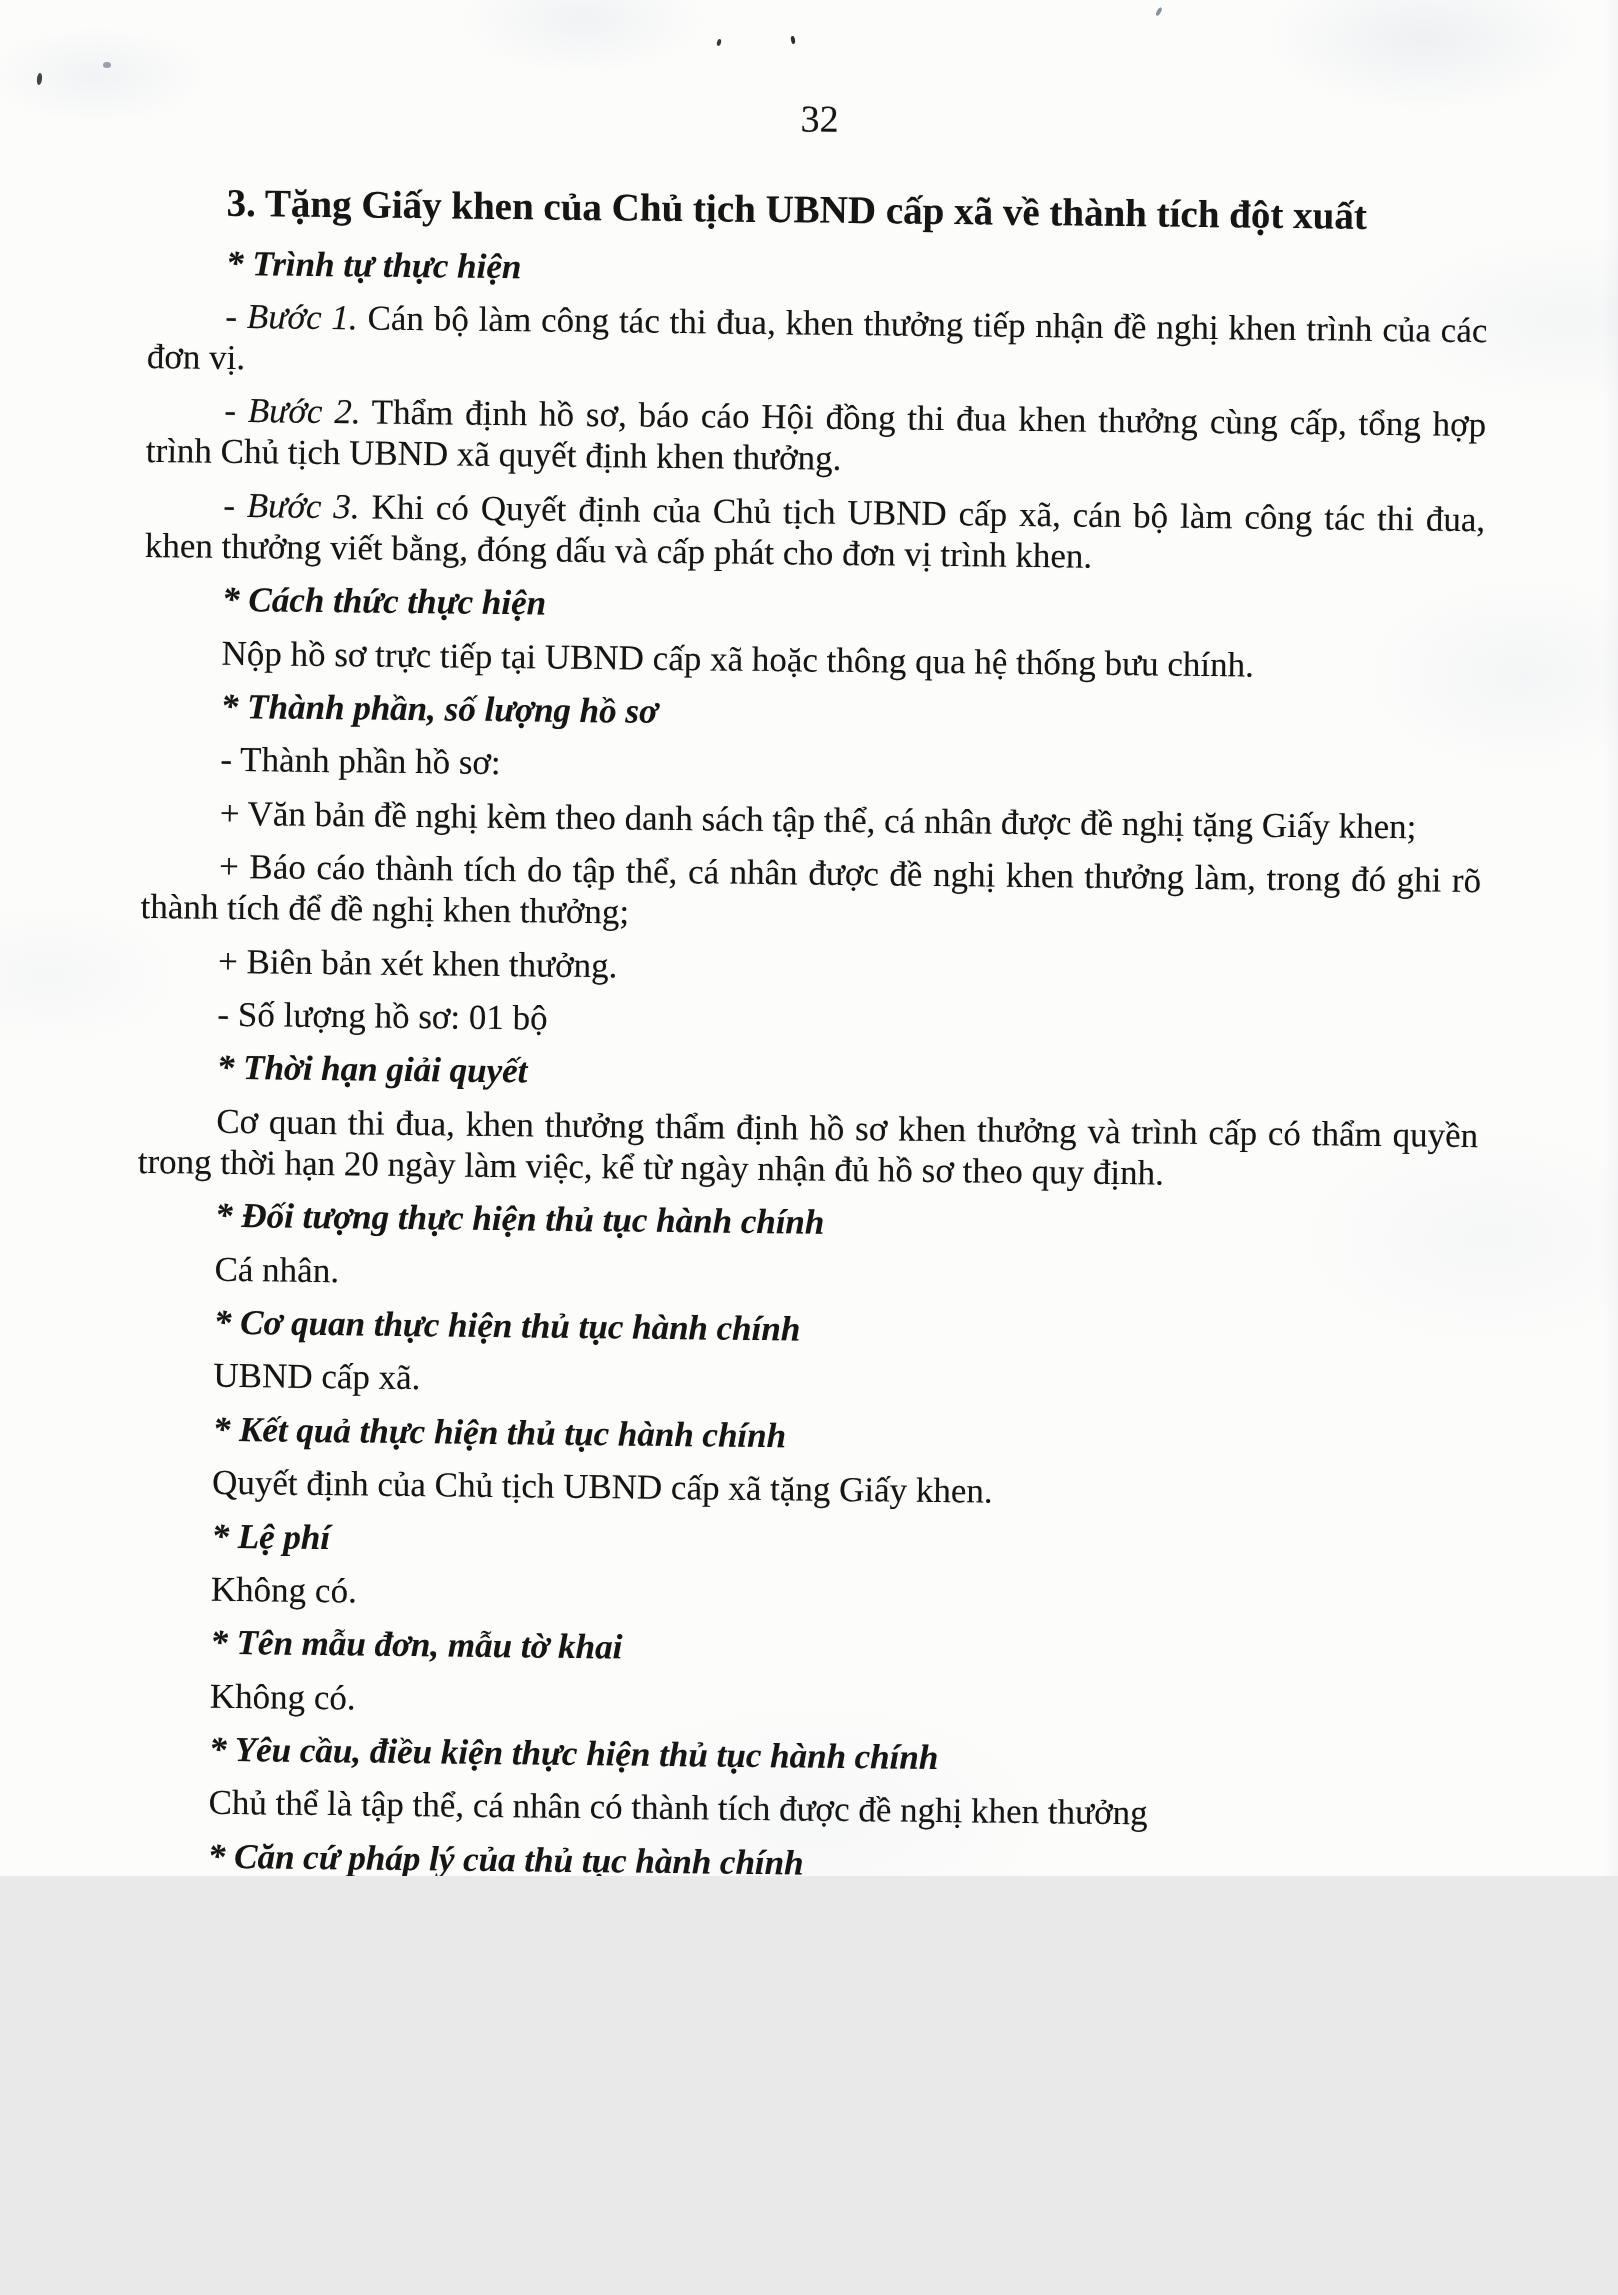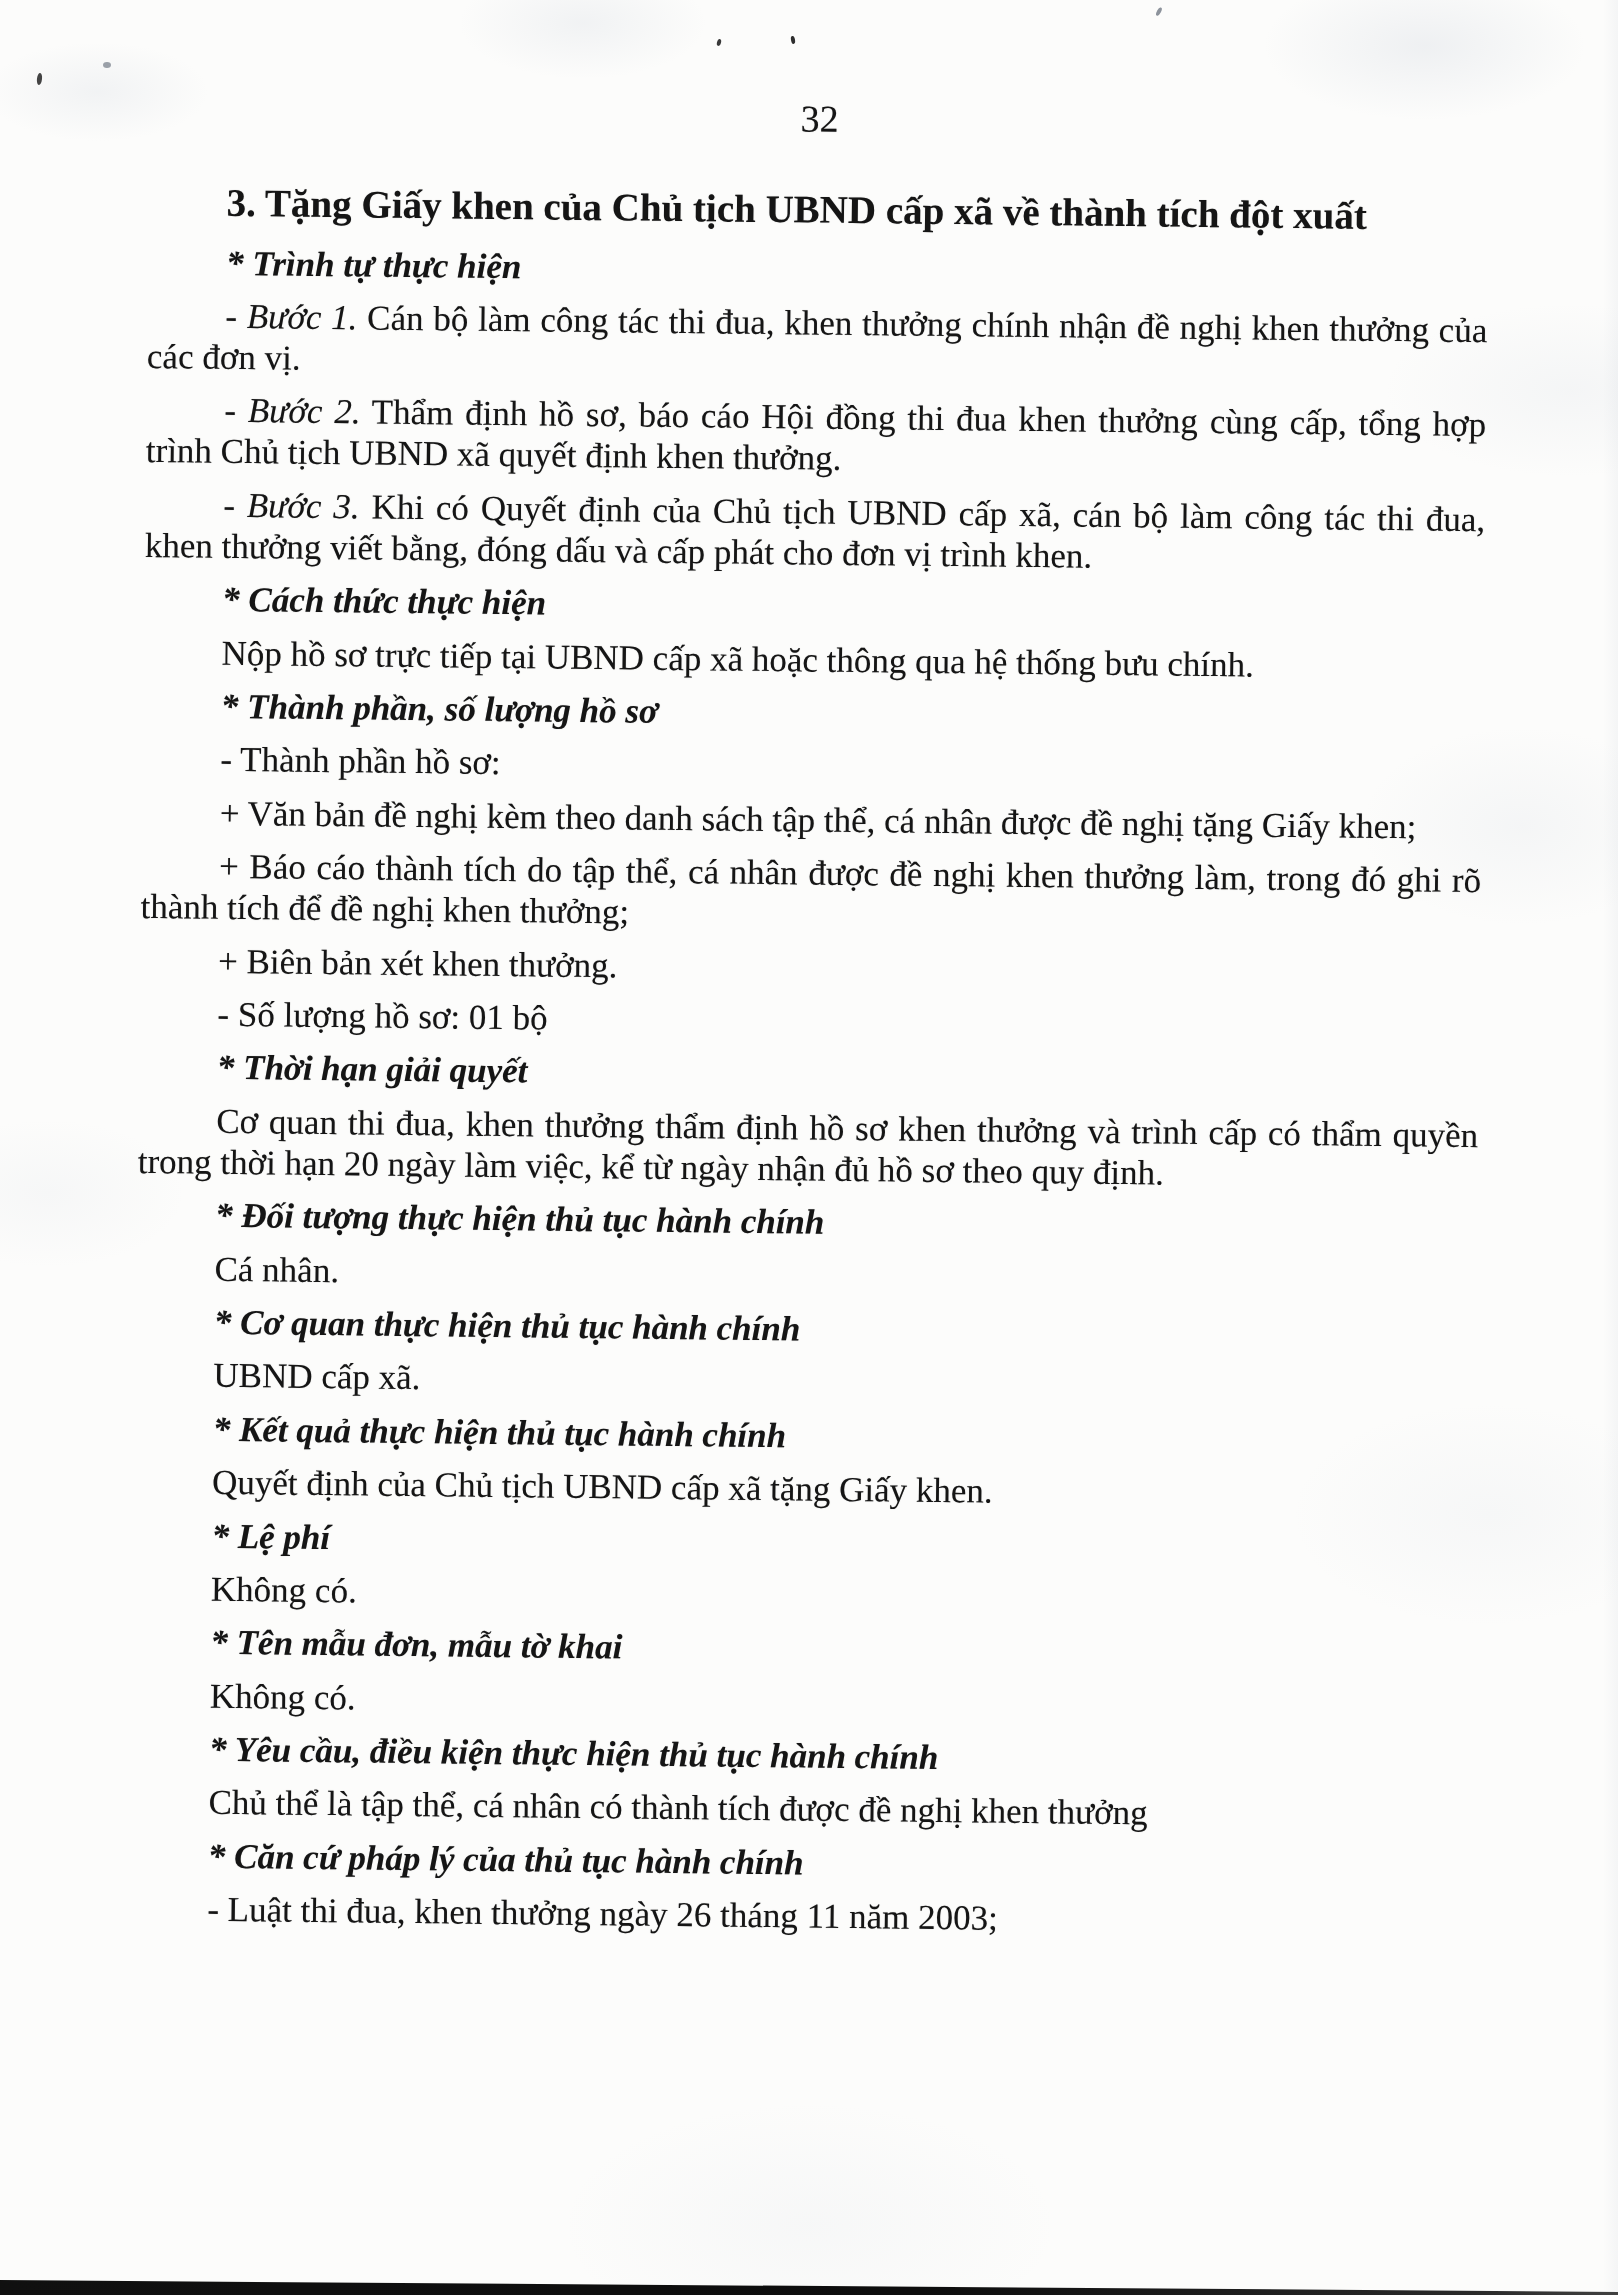--- a/index.html
+++ b/index.html
@@ -3,21 +3,21 @@
 <meta charset="utf-8">
 <style>
   html, body { margin: 0; padding: 0; }
   body {
     width: 1619px; height: 2295px;
     font-family: "Liberation Serif", "DejaVu Serif", serif;
     background: #e9e9e9;
   }
   .page {
     position: relative;
-    width: 1619px; height: 2295px;
+    width: 1619px; height: 1876px;
     overflow: hidden;
     background-color: #fcfcfb;
     background-image:
       radial-gradient(ellipse 230px 106px at 88% 2%, rgba(176,186,201,0.18), rgba(176,186,201,0) 70%),
       radial-gradient(ellipse 177px 80px at 36% 1%, rgba(176,186,201,0.15), rgba(176,186,201,0) 70%),
       radial-gradient(ellipse 159px 71px at 6% 4%, rgba(176,186,201,0.14), rgba(176,186,201,0) 70%),
       radial-gradient(ellipse 266px 124px at 97% 17%, rgba(176,186,201,0.10), rgba(176,186,201,0) 70%),
       radial-gradient(ellipse 230px 142px at 94% 36%, rgba(176,186,201,0.10), rgba(176,186,201,0) 70%),
       radial-gradient(ellipse 195px 106px at 3% 52%, rgba(176,186,201,0.08), rgba(176,186,201,0) 70%),
       radial-gradient(ellipse 283px 159px at 92% 66%, rgba(176,186,201,0.08), rgba(176,186,201,0) 70%),
@@ -87,21 +87,21 @@
   <div class="speck s5"></div>
 
   <div class="content">
 
     <div class="page-number">32</div>
 
     <div class="h1">3. Tặng Giấy khen của Chủ tịch UBND cấp xã về thành tích đột xuất</div>
 
     <div class="block section">* Trình tự thực hiện</div>
 
-    <div class="block para"><span class="step-lead">- Bước 1.</span><span> Cán bộ làm công tác thi đua, khen thưởng chính nhận đề nghị khen thưởng của các đơn vị.</span></div>
+    <div class="block para"><span class="step-lead">- Bước 1.</span><span> Cán bộ làm công tác thi đua, khen thưởng tiếp nhận đề nghị khen trình của các đơn vị.</span></div>
 
     <div class="block para"><span class="step-lead">- Bước 2.</span><span> Thẩm định hồ sơ, báo cáo Hội đồng thi đua khen thưởng cùng cấp, tổng hợp trình Chủ tịch UBND xã quyết định khen thưởng.</span></div>
 
     <div class="block para"><span class="step-lead">- Bước 3.</span><span> Khi có Quyết định của Chủ tịch UBND cấp xã, cán bộ làm công tác thi đua, khen thưởng viết bằng, đóng dấu và cấp phát cho đơn vị trình khen.</span></div>
 
     <div class="block section">* Cách thức thực hiện</div>
 
     <div class="block para">Nộp hồ sơ trực tiếp tại UBND cấp xã hoặc thông qua hệ thống bưu chính.</div>
 
     <div class="block section">* Thành phần, số lượng hồ sơ</div>

